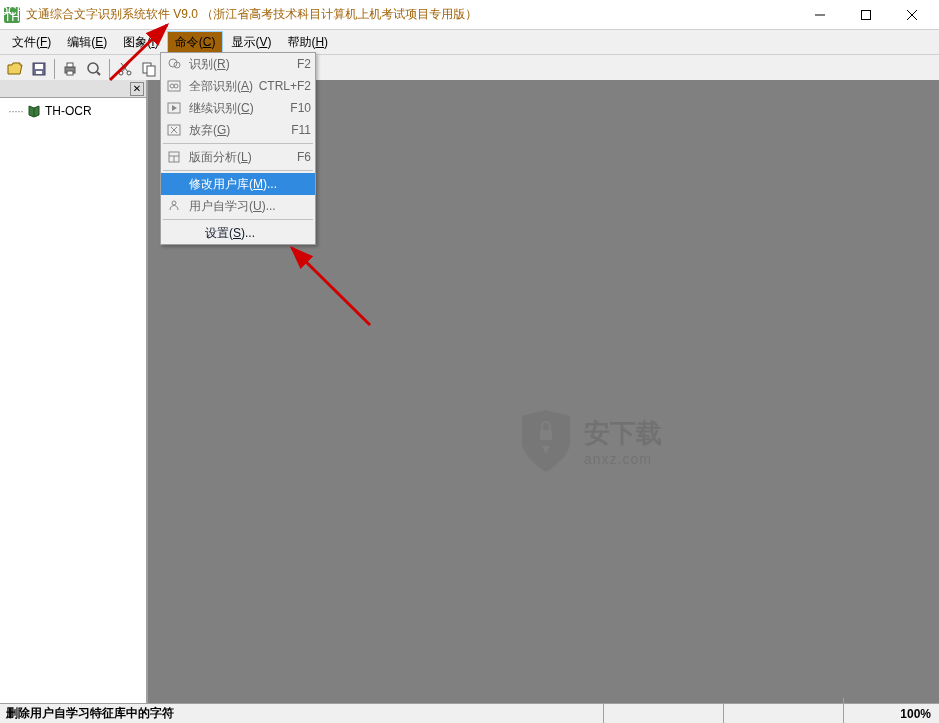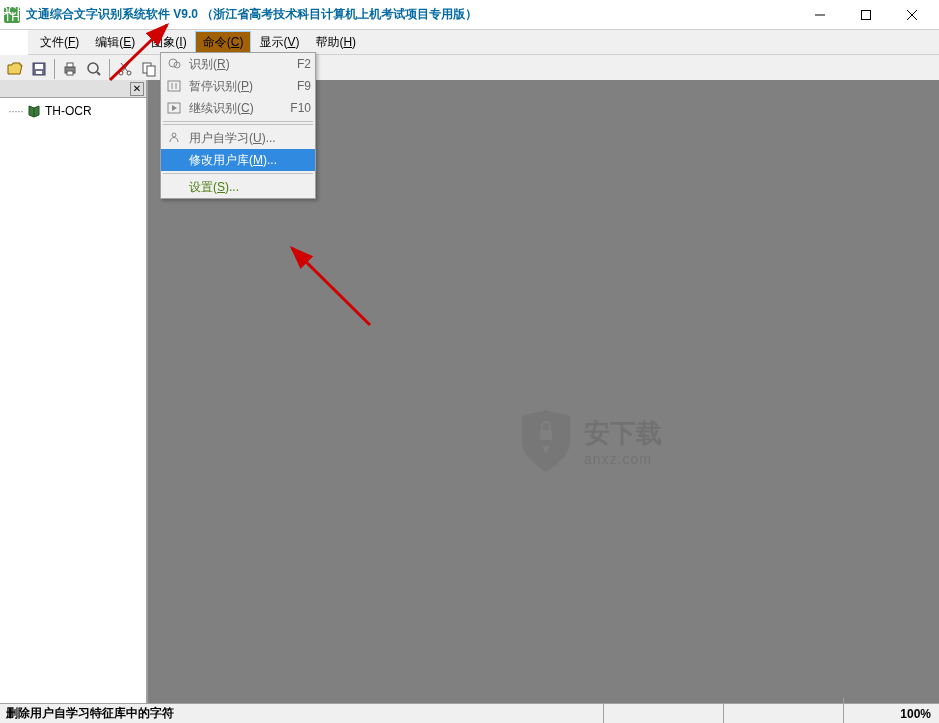--- a/index.html
+++ b/index.html
@@ -1,24 +1,24 @@
 <!DOCTYPE html>
 <html><head>
 <meta charset="utf-8">
 <style>
 * { margin: 0; padding: 0; box-sizing: border-box; font-family: "Microsoft YaHei", SimSun, sans-serif; font-size: 12px; }
 body { width: 939px; height: 723px; background: #fff; position: relative; overflow: hidden; }
 
 .titlebar { height: 30px; background: #fff; display: flex; align-items: center; padding: 0 4px; border-bottom: 1px solid #d0d0d0; }
 .titlebar .app-icon { width: 16px; height: 16px; margin-right: 6px; }
-.titlebar .title { flex: 1; color: #0369a1; font-weight: bold; }
+.titlebar .title { flex: 1; color: #a16207; }
 .win-controls { display: flex; }
 .win-controls .btn { width: 46px; height: 30px; display: flex; align-items: center; justify-content: center; color: #000; }
 
-.menubar { height: 22px; background: #f0f0f0; display: flex; align-items: center; padding: 12px 4px; border-bottom: 1px solid #d0d0d0; margin-left: 28px; }
+.menubar { height: 22px; background: #f0f0f0; display: flex; align-items: center; padding: 12px 4px; border-bottom: 1px solid #d0d0d0; }
 .menubar .menu-item { padding: 3px 8px; cursor: default; }
 .menubar .menu-item.active { background: #a16207; border: 1px solid #99d1ff; padding: 2px 7px; }
 
 .toolbar { height: 28px; background: #f0f0f0; display: flex; align-items: center; padding: 0 4px; border-bottom: 1px solid #a0a0a0; gap: 2px; }
 .toolbar .tbtn { width: 22px; height: 22px; display: flex; align-items: center; justify-content: center; border: 1px solid transparent; }
 .toolbar .tsep { width: 1px; height: 20px; background: #a0a0a0; margin: 0 2px; }
 
 .workspace { position: absolute; top: 80px; bottom: 20px; left: 0; right: 0; display: flex; }
 .sidebar { width: 148px; background: #fff; border-right: 2px solid #a0a0a0; position: relative; }
 .sidebar-header { height: 18px; background: #e0e0e0; border-bottom: 1px solid #a0a0a0; display: flex; justify-content: flex-end; align-items: center; padding: 0 2px; }
@@ -28,21 +28,21 @@
 .tree-item .dots { color: #888; letter-spacing: -1px; }
 .tree-item .book-icon { width: 14px; height: 14px; }
 
 .main-area { flex: 1; background: #808080; position: relative; }
 
 .dropdown { position: absolute; top: 52px; left: 160px; width: 156px; background: #f0f0f0; border: 1px solid #a0a0a0; box-shadow: 2px 2px 3px rgba(0,0,0,0.25); }
 .dropdown .dd-item { height: 22px; display: flex; align-items: center; padding: 0 4px; position: relative; }
 .dropdown .dd-item.highlighted { background: #2f8ae0; color: #fff; }
 .dropdown .dd-item .dd-icon { width: 18px; height: 18px; margin-right: 6px; display: flex; align-items: center; justify-content: center; }
 .dropdown .dd-item .dd-label { flex: 1; color: #666; }
-.dropdown .dd-item.enabled .dd-label { color: #4d7c0f; }
+.dropdown .dd-item.enabled .dd-label { color: #0f172a; margin-left: 16px; }
 .dropdown .dd-item.highlighted .dd-label { color: #fff; }
 .dropdown .dd-item .dd-shortcut { color: #666; margin-left: 0; min-width: 50px; text-align: right; }
 .dropdown .dd-sep { height: 1px; background: #c0c0c0; margin: 2px 2px; }
 
 .watermark { position: absolute; top: 330px; left: 370px; opacity: 0.18; display: flex; align-items: center; gap: 10px; pointer-events: none; }
 .watermark .shield { width: 56px; height: 62px; }
 .watermark .wm-text { display: flex; flex-direction: column; color: #333; }
 .watermark .wm-top { font-size: 26px; font-weight: bold; }
 .watermark .wm-bottom { font-size: 14px; letter-spacing: 1px; }
 
@@ -182,51 +182,73 @@
           <circle cx="10" cy="8" r="3" fill="none" stroke="#888"></circle>
         </svg>
       </span>
       <span class="dd-label">识别(<u>R</u>)</span>
       <span class="dd-shortcut">F2</span>
     </div>
     <div class="dd-item">
       <span class="dd-icon">
         <svg width="14" height="14" viewBox="0 0 14 14">
           <rect x="1" y="2" width="12" height="10" fill="none" stroke="#888"></rect>
-          <line x1="5" y1="4" x2="5" y2="10" stroke="#888"></line>
-          <line x1="9" y1="4" x2="9" y2="10" stroke="#888"></line>
-        </svg>
-      </span>
-      <span class="dd-label">暂停识别(<u>P</u>)</span>
-      <span class="dd-shortcut">F9</span>
+          <circle cx="5" cy="7" r="2" fill="none" stroke="#888"></circle>
+          <circle cx="9" cy="7" r="2" fill="none" stroke="#888"></circle>
+        </svg>
+      </span>
+      <span class="dd-label">全部识别(<u>A</u>)</span>
+      <span class="dd-shortcut">CTRL+F2</span>
     </div>
     <div class="dd-item">
       <span class="dd-icon">
         <svg width="14" height="14" viewBox="0 0 14 14">
           <rect x="1" y="2" width="12" height="10" fill="none" stroke="#888"></rect>
           <path d="M5 4 L10 7 L5 10 Z" fill="#888"></path>
         </svg>
       </span>
       <span class="dd-label">继续识别(<u>C</u>)</span>
       <span class="dd-shortcut">F10</span>
     </div>
+    <div class="dd-item">
+      <span class="dd-icon">
+        <svg width="14" height="14" viewBox="0 0 14 14">
+          <rect x="1" y="2" width="12" height="10" fill="none" stroke="#888"></rect>
+          <line x1="4" y1="4" x2="10" y2="10" stroke="#888"></line>
+          <line x1="10" y1="4" x2="4" y2="10" stroke="#888"></line>
+        </svg>
+      </span>
+      <span class="dd-label">放弃(<u>G</u>)</span>
+      <span class="dd-shortcut">F11</span>
+    </div>
     <div class="dd-sep"></div>
+    <div class="dd-item">
+      <span class="dd-icon">
+        <svg width="14" height="14" viewBox="0 0 14 14">
+          <rect x="2" y="2" width="10" height="10" fill="none" stroke="#888"></rect>
+          <line x1="2" y1="6" x2="12" y2="6" stroke="#888"></line>
+          <line x1="7" y1="6" x2="7" y2="12" stroke="#888"></line>
+        </svg>
+      </span>
+      <span class="dd-label">版面分析(<u>L</u>)</span>
+      <span class="dd-shortcut">F6</span>
+    </div>
     <div class="dd-sep"></div>
-    <div class="dd-item">
-      <span class="dd-icon">
-        <svg width="14" height="14" viewBox="0 0 14 14">
-          <path d="M3 11 C3 5 11 5 11 11" fill="none" stroke="#888"></path>
-          <circle cx="7" cy="4" r="2" fill="none" stroke="#888"></circle>
-        </svg>
-      </span>
-      <span class="dd-label">用户自学习(<u>U</u>)...</span>
-    </div>
     <div class="dd-item highlighted">
       <span class="dd-icon"></span>
       <span class="dd-label">修改用户库(<u>M</u>)...</span>
+    </div>
+    <div class="dd-item">
+      <span class="dd-icon">
+        <svg width="14" height="14" viewBox="0 0 14 14">
+          <path d="M3 11 C3 5 11 5 11 11" fill="none" stroke="#888"></path>
+          <circle cx="7" cy="4" r="2" fill="none" stroke="#888"></circle>
+        </svg>
+      </span>
+      <span class="dd-label">用户自学习(<u>U</u>)...</span>
     </div>
     <div class="dd-sep"></div>
     <div class="dd-item enabled">
       <span class="dd-icon"></span>
       <span class="dd-label">设置(<u>S</u>)...</span>
     </div>
   </div>
 
 <svg class="arrow" style="top:15px; left:105px;" width="80" height="70">
   <defs>

